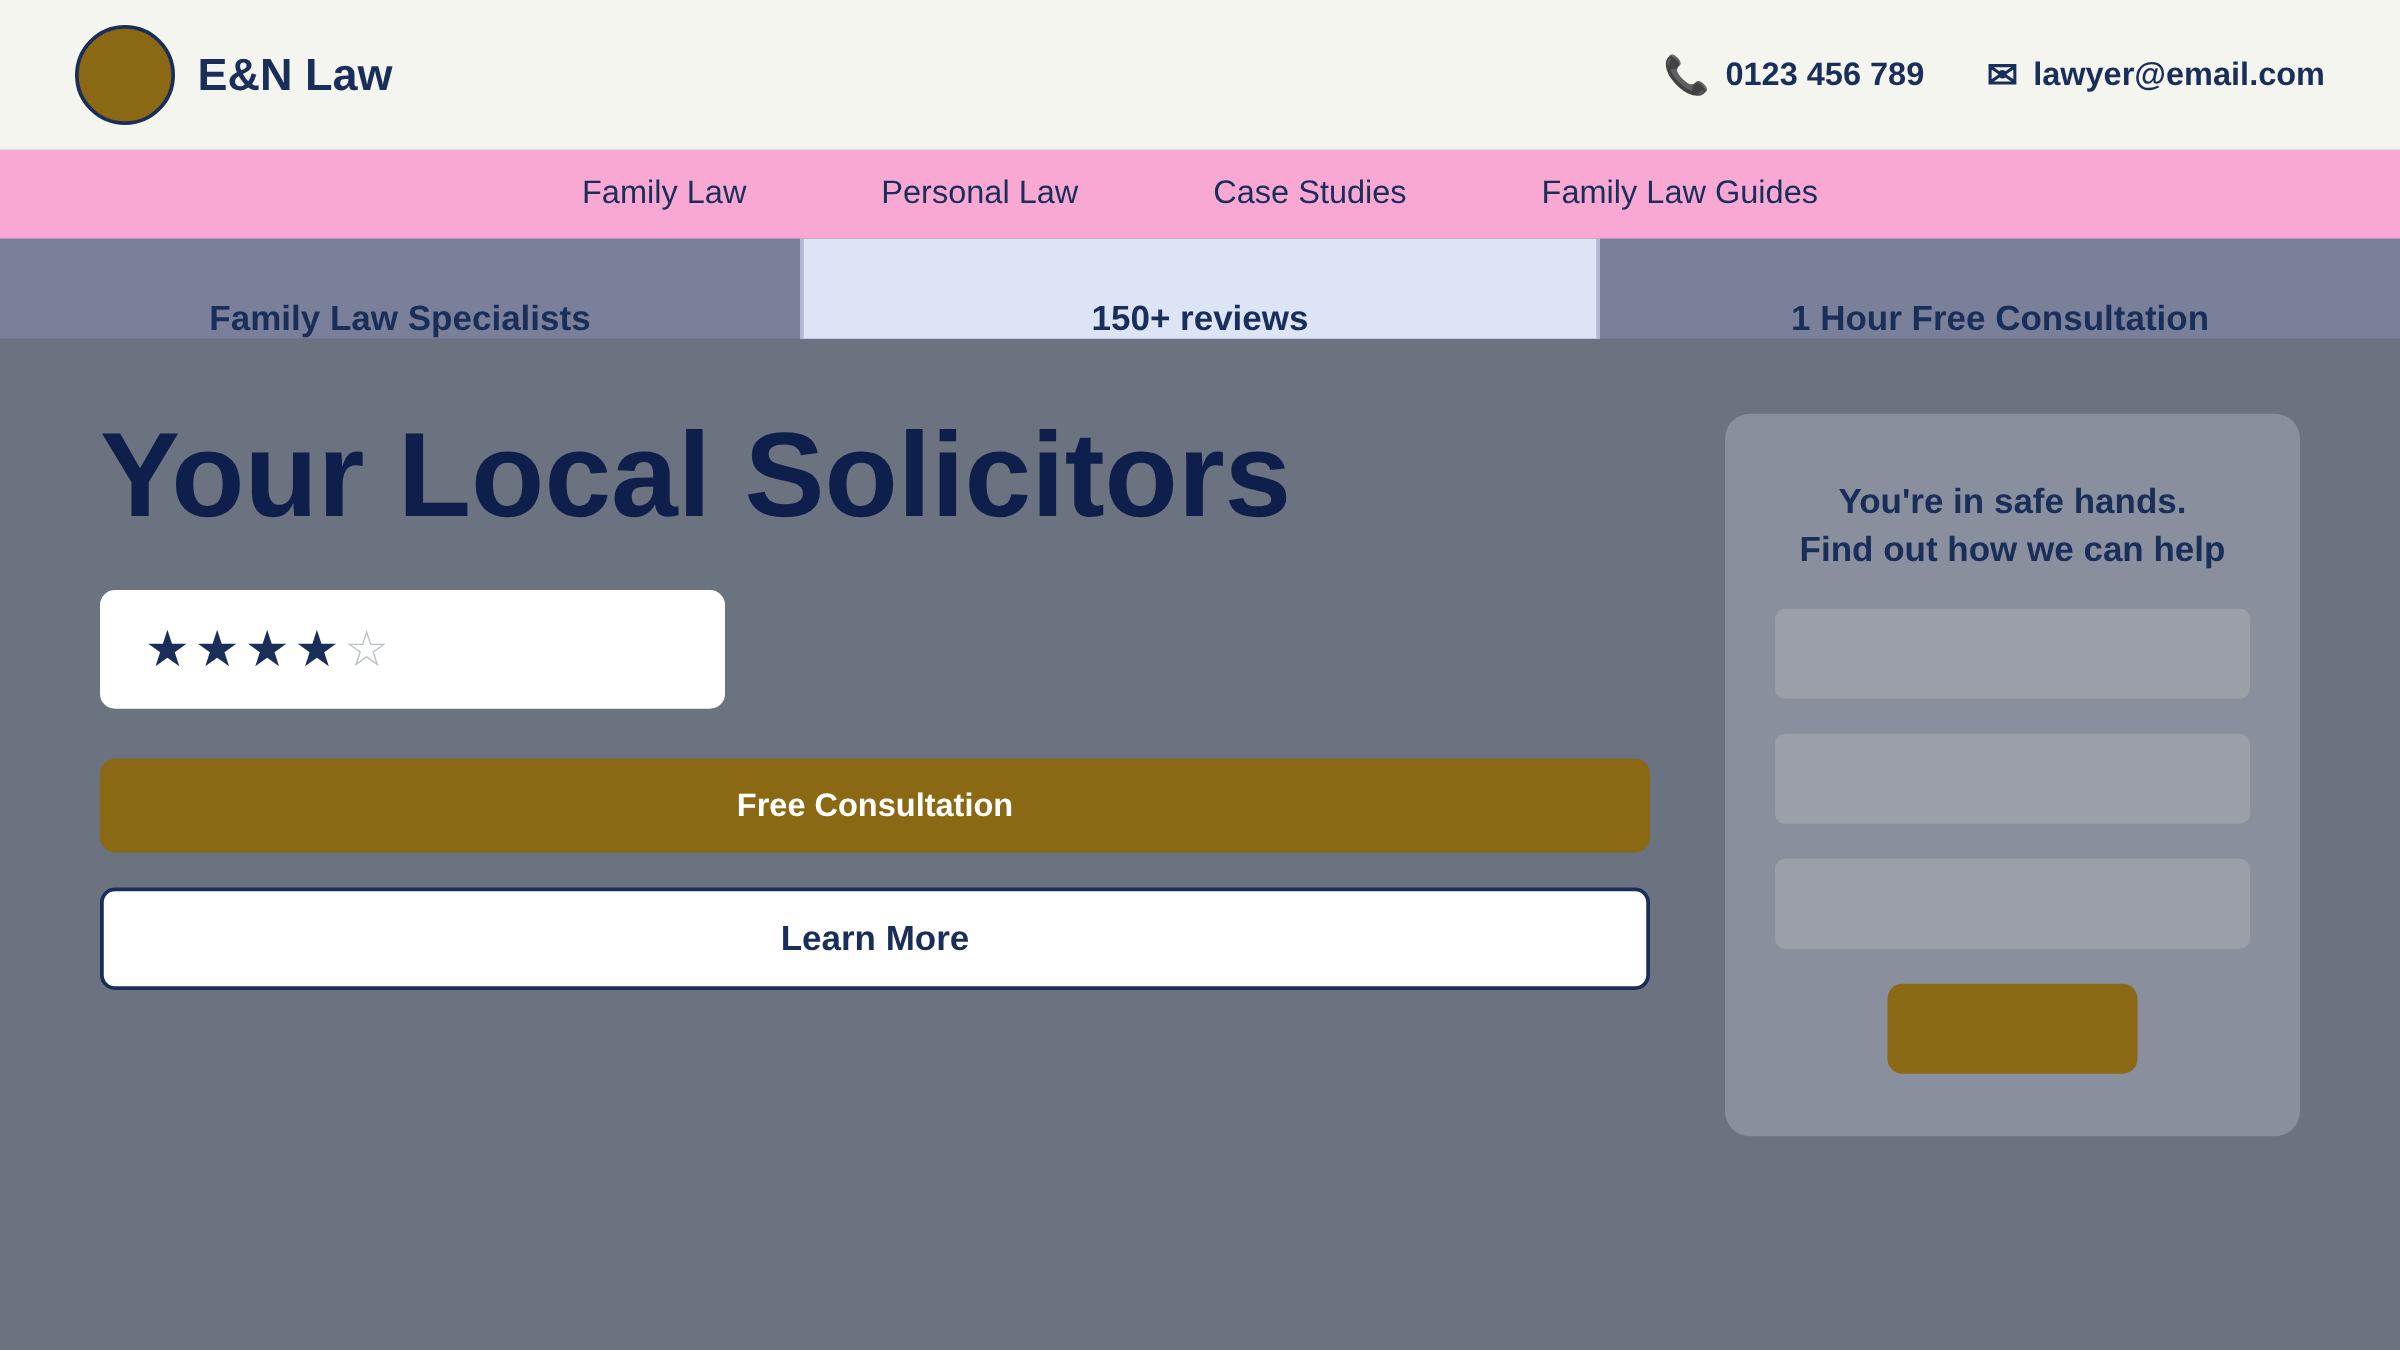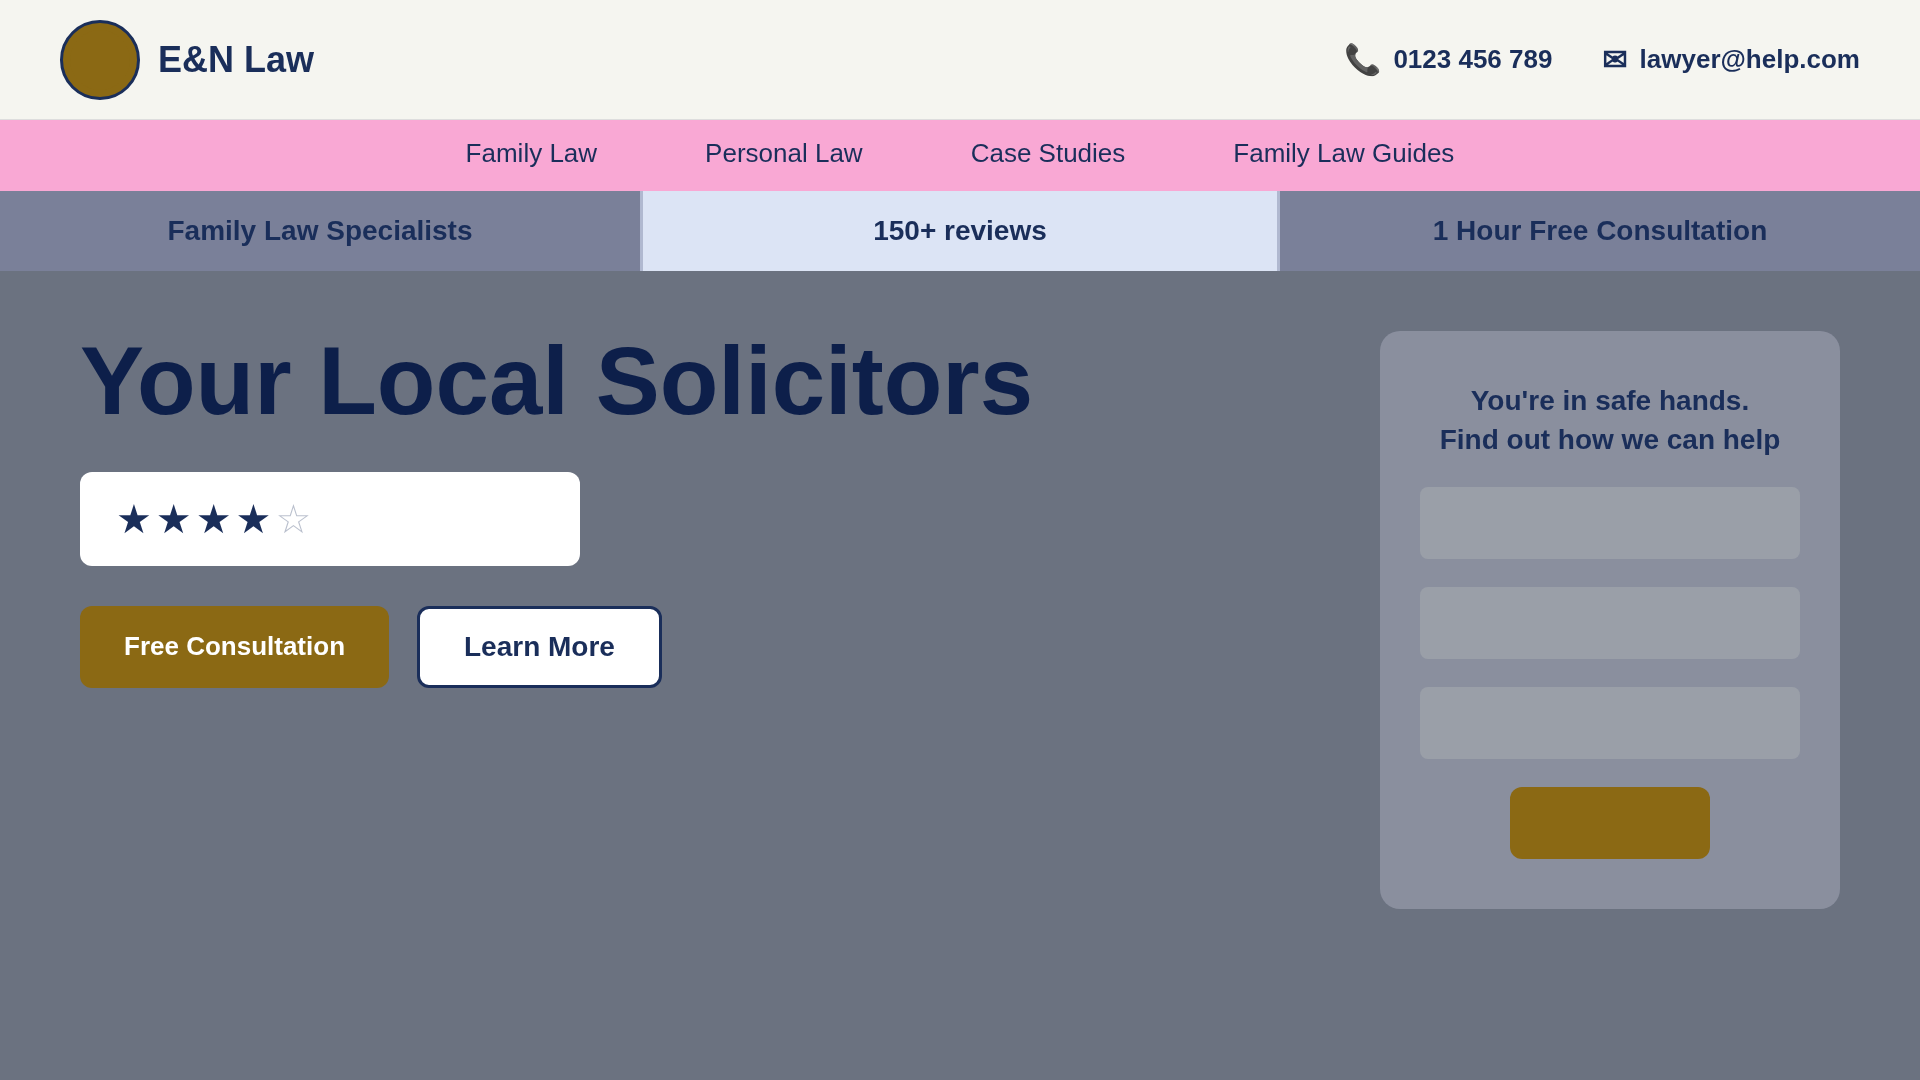--- a/index.html
+++ b/index.html
@@ -92,21 +92,21 @@
     .banner-strip {
       background: #7a8099;
       display: flex;
       align-items: stretch;
       height: 80px;
     }
 
     .banner-item {
       flex: 1;
       display: flex;
-      align-items: center;
+      align-items: flex-end;
       justify-content: center;
       font-size: 28px;
       font-weight: bold;
       color: #1a2e5a;
     }
 
     .banner-item.highlighted {
       background: #dce4f5;
       position: relative;
     }
@@ -164,20 +164,21 @@
     .rating-text {
       font-size: 26px;
       font-weight: bold;
       color: #1a2e5a;
     }
 
     .cta-buttons {
       display: flex;
       gap: 28px;
       margin-bottom: 50px;
+      flex-direction: column;
     }
 
     .btn-primary {
       background: #8B6914;
       color: white;
       border: none;
       padding: 22px 44px;
       border-radius: 12px;
       font-size: 26px;
       font-weight: bold;
@@ -264,21 +265,21 @@
     </div>
     <span class="logo-text">E&amp;N Law</span>
   </div>
   <div class="header-contact">
     <div class="contact-item">
       <span class="contact-icon">📞</span>
       <span>0123 456 789</span>
     </div>
     <div class="contact-item">
       <span class="contact-icon">✉</span>
-      <span>lawyer@help.com</span>
+      <span>lawyer@email.com</span>
     </div>
   </div>
 </div>
 
 <nav class="nav">
   <a class="nav-item">Family Law</a>
   <a class="nav-item">Personal Law</a>
   <a class="nav-item">Case Studies</a>
   <a class="nav-item">Family Law Guides</a>
 </nav>

